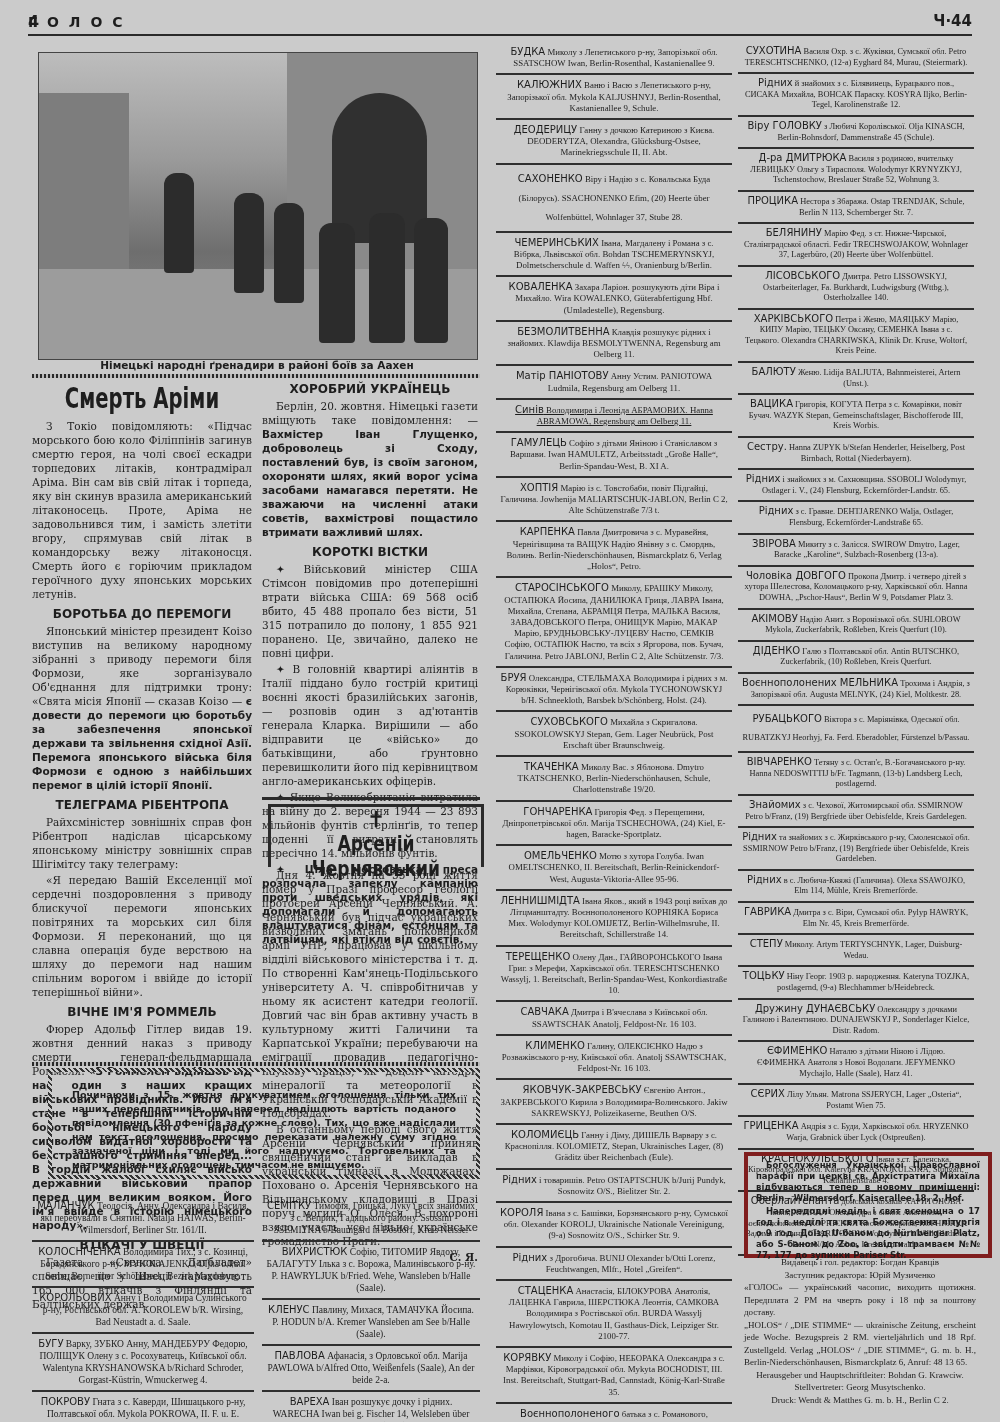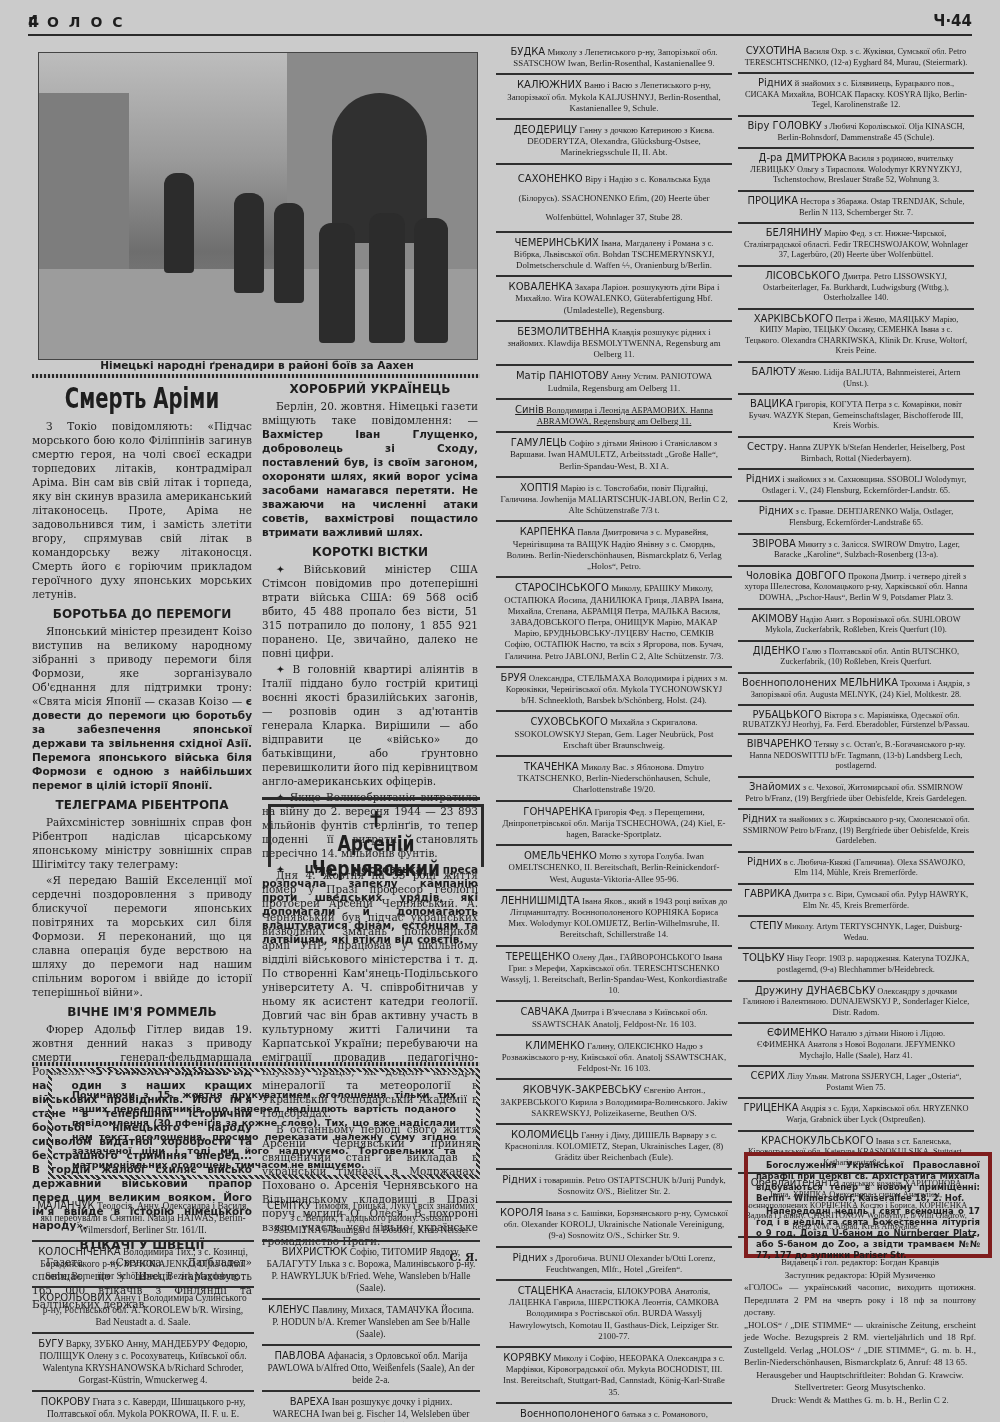--- a/index.html
+++ b/index.html
@@ -176,21 +176,21 @@
       <div class="ad" style="line-height: 10.6px; font-size: 8.4px;"><span class="n">БАЛЮТУ</span> <span>Женю. Lidija BALJUTA, Bahnmeisterei, Artern (Unst.).</span></div>
       <div class="ad" style="line-height: 10.6px; font-size: 8.4px;"><span class="n">ВАЦИКА</span> <span>Григорія, КОГУТА Петра з с. Комарівки, повіт Бучач. WAZYK Stepan, Gemeinschaftslager, Bischofferode III, Kreis Worbis.</span></div>
       <div class="ad" style="line-height: 10.6px; font-size: 8.4px;"><span class="n">Сестру.</span> <span>Hanna ZUPYK b/Stefan Henderler, Heiselberg, Post Birnbach, Rottal (Niederbayern).</span></div>
       <div class="ad" style="line-height: 10.6px; font-size: 8.4px;"><span class="n">Рідних</span> <span>і знайомих з м. Сахновщина. SSOBOLJ Wolodymyr, Ostlager i. V., (24) Flensburg, Eckernförder-Landstr. 65.</span></div>
       <div class="ad" style="line-height: 10.6px; font-size: 8.4px;"><span class="n">Рідних</span> <span>з с. Гравне. DEHTJARENKO Walja, Ostlager, Flensburg, Eckernförder-Landstraße 65.</span></div>
       <div class="ad" style="line-height: 10.6px; font-size: 8.4px;"><span class="n">ЗВІРОВА</span> <span>Микиту з с. Залісся. SWIROW Dmytro, Lager, Baracke „Karoline“, Sulzbach-Rosenberg (13-a).</span></div>
       <div class="ad" style="line-height: 10.6px; font-size: 8.4px;"><span class="n">Чоловіка ДОВГОГО</span> <span>Прокопа Дмитр. і четверо дітей з хутора Шелестова, Коломацького р-ну, Харківської обл. Hanna DOWHA, „Pschor-Haus“, Berlin W 9, Potsdamer Platz 3.</span></div>
       <div class="ad" style="line-height: 10.6px; font-size: 8.4px;"><span class="n">АКІМОВУ</span> <span>Надію Анит. з Воронізької обл. SUHLOBOW Mykola, Zuckerfabrik, Roßleben, Kreis Querfurt (10).</span></div>
       <div class="ad" style="line-height: 10.6px; font-size: 8.4px;"><span class="n">ДІДЕНКО</span> <span>Галю з Полтавської обл. Antin BUTSCHKO, Zuckerfabrik, (10) Roßleben, Kreis Querfurt.</span></div>
       <div class="ad" style="line-height: 10.6px; font-size: 8.4px;"><span class="n">Воєннополонених МЕЛЬНИКА</span> <span>Трохима і Андрія, з Запорізької обл. Augusta MELNYK, (24) Kiel, Moltkestr. 28.</span></div>
-      <div class="ad" style="line-height: 9px; font-size: 8.4px;"><span class="n">РУБАЦЬКОГО</span> <span>Віктора з с. Маріянівка, Одеської обл. RUBATZKYJ Heorhyj, Fa. Ferd. Eberadobler, Fürstenzel b/Passau.</span></div>
+      <div class="ad" style="line-height: 18px; font-size: 8.4px;"><span class="n">РУБАЦЬКОГО</span> <span>Віктора з с. Маріянівка, Одеської обл. RUBATZKYJ Heorhyj, Fa. Ferd. Eberadobler, Fürstenzel b/Passau.</span></div>
       <div class="ad" style="line-height: 10.6px; font-size: 8.4px;"><span class="n">ВІВЧАРЕНКО</span> <span>Тетяну з с. Остап'є, В.-Богачанського р-ну. Hanna NEDOSWITTIJ b/Fr. Tagmann, (13-b) Landsberg Lech, postlagernd.</span></div>
       <div class="ad" style="line-height: 10.6px; font-size: 8.4px;"><span class="n">Знайомих</span> <span>з с. Чехової, Житомирської обл. SSMIRNOW Petro b/Franz, (19) Bergfriede über Oebisfelde, Kreis Gardelegen.</span></div>
       <div class="ad" style="line-height: 10.6px; font-size: 8.4px;"><span class="n">Рідних</span> <span>та знайомих з с. Жирківського р-ну, Смоленської обл. SSMIRNOW Petro b/Franz, (19) Bergfriede über Oebisfelde, Kreis Gardeleben.</span></div>
       <div class="ad" style="line-height: 10.6px; font-size: 8.4px;"><span class="n">Рідних</span> <span>в с. Любича-Княжі (Галичина). Olexa SSAWOJKO, Elm 114, Mühle, Kreis Bremerförde.</span></div>
       <div class="ad" style="line-height: 10.6px; font-size: 8.4px;"><span class="n">ГАВРИКА</span> <span>Дмитра з с. Віри, Сумської обл. Pylyp HAWRYK, Elm Nr. 45, Kreis Bremerförde.</span></div>
       <div class="ad" style="line-height: 10.6px; font-size: 8.4px;"><span class="n">СТЕПУ</span> <span>Миколу. Artym TERTYSCHNYK, Lager, Duisburg-Wedau.</span></div>
       <div class="ad" style="line-height: 10.6px; font-size: 8.4px;"><span class="n">ТОЦЬКУ</span> <span>Ніну Георг. 1903 р. народження. Kateryna TOZJKA, postlagernd, (9-a) Blechhammer b/Heidebreck.</span></div>
       <div class="ad" style="line-height: 10.6px; font-size: 8.4px;"><span class="n">Дружину ДУНАЄВСЬКУ</span> <span>Олександру з дочками Галиною і Валентиною. DUNAJEWSKYJ P., Sonderlager Kielce, Distr. Radom.</span></div>
       <div class="ad" style="line-height: 10.6px; font-size: 8.4px;"><span class="n">ЄФИМЕНКО</span> <span>Наталю з дітьми Ніною і Лідою. ЄФИМЕНКА Анатоля з Нової Водолаги. JEFYMENKO Mychajlo, Halle (Saale), Harz 41.</span></div>
       <div class="ad" style="line-height: 10.6px; font-size: 8.4px;"><span class="n">СЄРИХ</span> <span>Лілу Ульян. Matrona SSJERYCH, Lager „Osteria“, Postamt Wien 75.</span></div>

